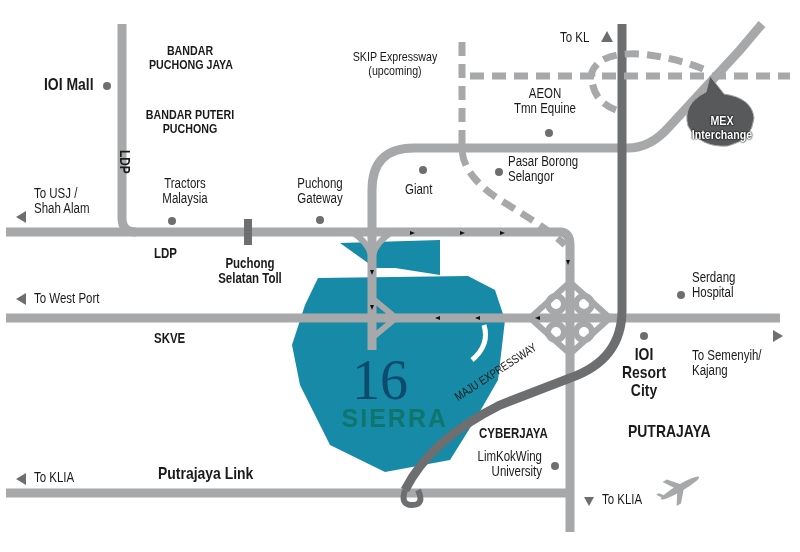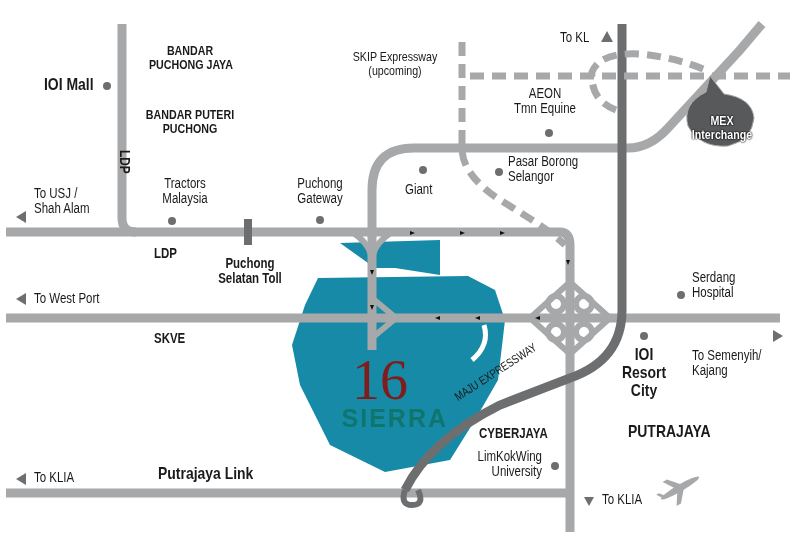--- a/index.html
+++ b/index.html
@@ -5,21 +5,21 @@
   html,body{margin:0;padding:0;background:#fff;}
   #map{position:relative;width:800px;height:552px;overflow:hidden;background:#ffffff;font-family:"Liberation Sans","DejaVu Sans",sans-serif;}
   svg{position:absolute;left:0;top:0;}
   .lbl{position:absolute;color:#1a1a1a;font-family:"Liberation Sans",sans-serif;line-height:1.05;white-space:nowrap;transform:scaleX(0.82);transform-origin:left top;}
   .lbl.r{transform-origin:right top;text-align:right;}
   .lbl.c{transform-origin:center top;text-align:center;}
   .b{font-weight:bold;}
   .sz13{font-size:14px;}
   .sz15{font-size:17px;}
   .sz12{font-size:13px;}
-  .logo16{position:absolute;left:340px;top:352px;width:80px;text-align:center;font-family:"Liberation Serif",serif;font-size:56px;color:#7f1d1d;line-height:1;}
+  .logo16{position:absolute;left:340px;top:352px;width:80px;text-align:center;font-family:"Liberation Serif",serif;font-size:56px;color:#0c4a6e;line-height:1;}
   .logoS{position:absolute;left:318px;top:404px;width:130px;text-align:right;font-family:"Liberation Sans",sans-serif;font-weight:bold;font-size:25px;letter-spacing:2px;color:#0f766e;}
   .mex{position:absolute;left:672px;top:114px;width:100px;text-align:center;font-weight:bold;font-size:13px;color:#fff;line-height:1.05;transform:scaleX(0.82);text-shadow:0 0 2px #000,0 0 2px #000;}
   .maju{position:absolute;left:452px;top:392px;font-size:12px;color:#1a1a1a;transform:rotate(-33deg) scaleX(0.8);transform-origin:left top;white-space:nowrap;}
 </style>
 </head>
 <body>
 
 <div id="map">
 <svg width="800" height="552" viewBox="0 0 800 552">
 

